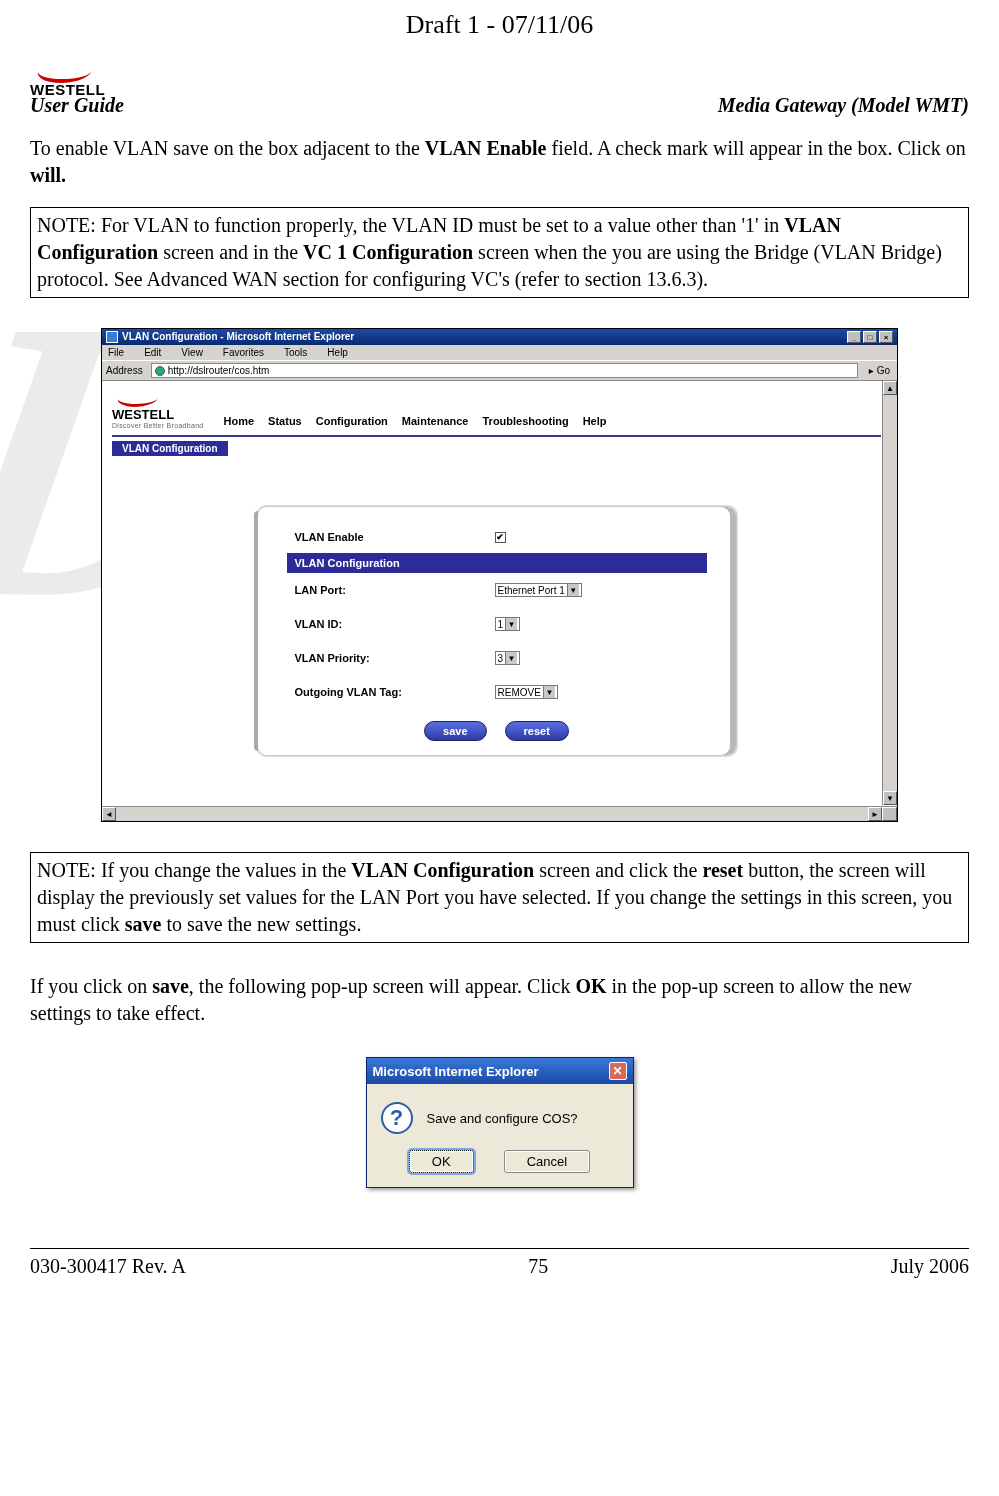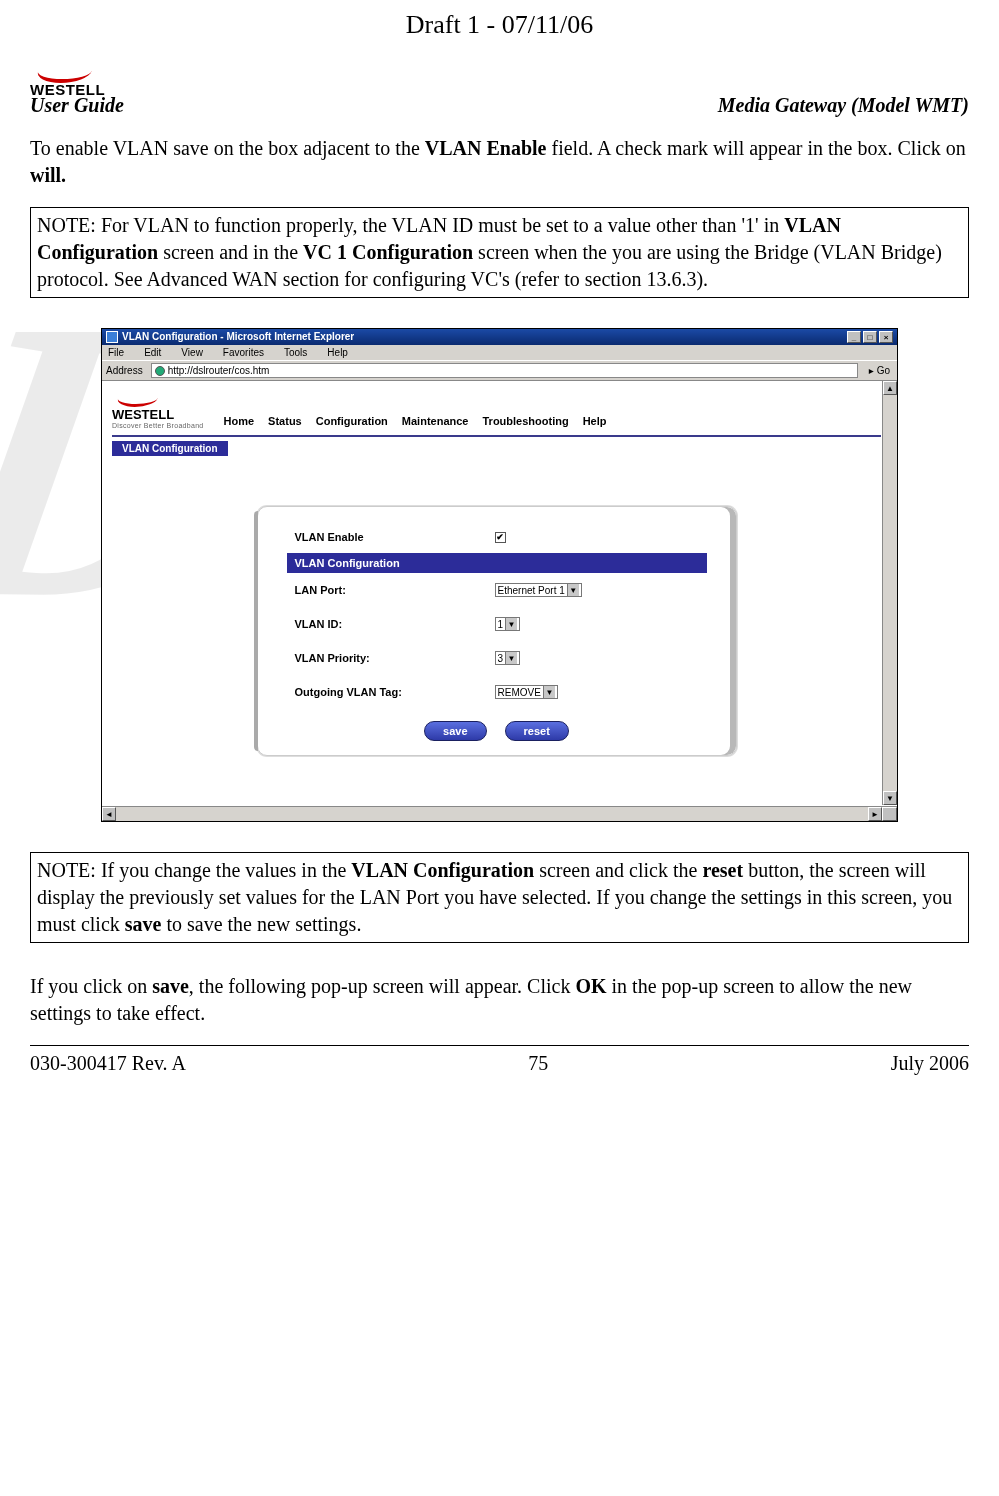--- a/index.html
+++ b/index.html
@@ -268,19 +268,35 @@
   </div>
 
   <div class="note-box">
     <span>NOTE: If you change the values in the </span><b>VLAN Configuration</b><span> screen and click the </span><b>reset</b><span> button, the screen will display the previously set values for the LAN Port you have selected. If you change the settings in this screen, you must click </span><b>save</b><span> to save the new settings.</span>
   </div>
 
   <div class="body-text">
     <span>If you click on </span><b>save</b><span>, the following pop-up screen will appear. Click </span><b>OK</b><span> in the pop-up screen to allow the new settings to take effect.</span>
   </div>
 
+  <div class="shot2-wrap">
+    <div class="dlg">
+      <div class="dlg-title">
+        <span>Microsoft Internet Explorer</span>
+        <span class="x">✕</span>
+      </div>
+      <div class="dlg-body">
+        <div class="q-icon">?</div>
+        <div>Save and configure COS?</div>
+      </div>
+      <div class="dlg-btns">
+        <div class="win-btn focus">OK</div>
+        <div class="win-btn">Cancel</div>
+      </div>
+    </div>
+  </div>
 
   <div class="footer-line">
     <span>030-300417 Rev. A</span>
     <span>75</span>
     <span>July 2006</span>
   </div>
 </div>
 
 </body></html>

